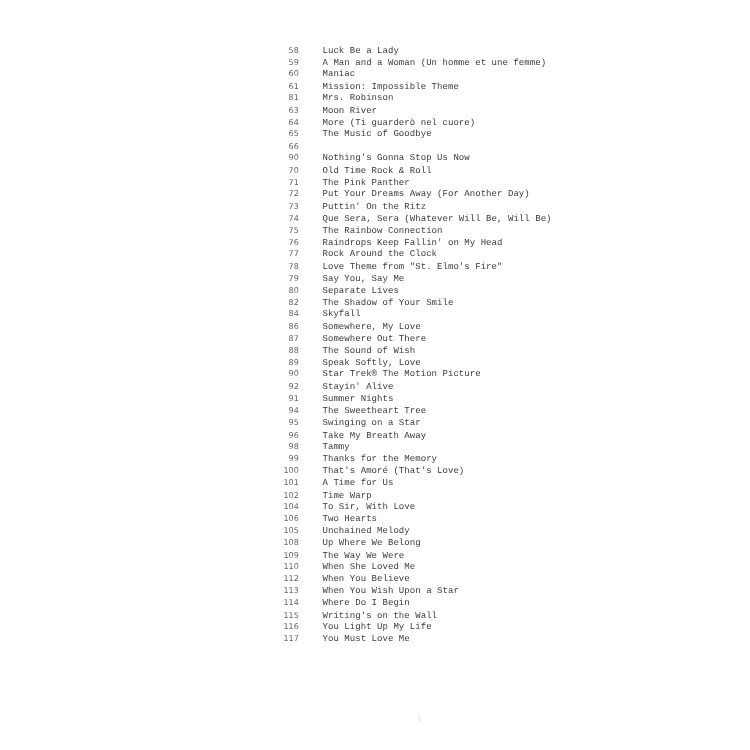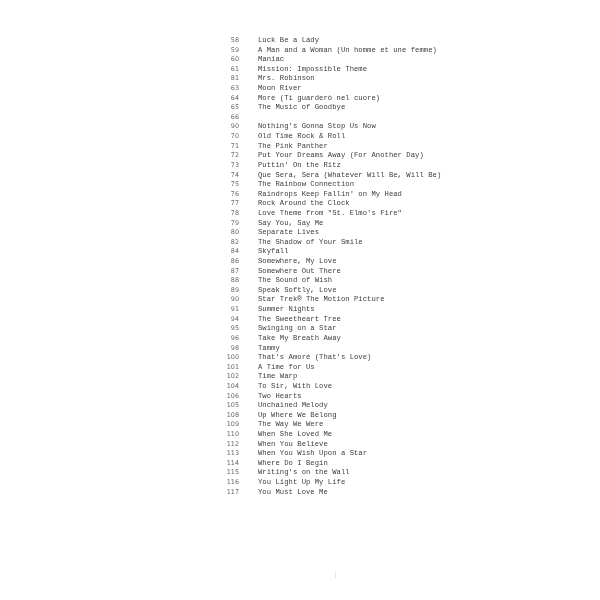--- a/index.html
+++ b/index.html
@@ -171,38 +171,46 @@
   </li>
       <li class="toc-row">
     <span class="toc-num">89</span>
     <span class="toc-title">Speak Softly, Love</span>
   </li>
       <li class="toc-row">
     <span class="toc-num">90</span>
     <span class="toc-title">Star Trek® The Motion Picture</span>
   </li>
       <li class="toc-row">
+    <span class="toc-num">92</span>
+    <span class="toc-title">Stayin' Alive</span>
+  </li>
+      <li class="toc-row">
     <span class="toc-num">91</span>
     <span class="toc-title">Summer Nights</span>
   </li>
       <li class="toc-row">
     <span class="toc-num">94</span>
     <span class="toc-title">The Sweetheart Tree</span>
   </li>
       <li class="toc-row">
     <span class="toc-num">95</span>
     <span class="toc-title">Swinging on a Star</span>
   </li>
       <li class="toc-row">
     <span class="toc-num">96</span>
     <span class="toc-title">Take My Breath Away</span>
   </li>
       <li class="toc-row">
     <span class="toc-num">98</span>
     <span class="toc-title">Tammy</span>
+  </li>
+      <li class="toc-row">
+    <span class="toc-num">99</span>
+    <span class="toc-title">Thanks for the Memory</span>
   </li>
       <li class="toc-row">
     <span class="toc-num">100</span>
     <span class="toc-title">That's Amoré (That's Love)</span>
   </li>
       <li class="toc-row">
     <span class="toc-num">101</span>
     <span class="toc-title">A Time for Us</span>
   </li>
       <li class="toc-row">

